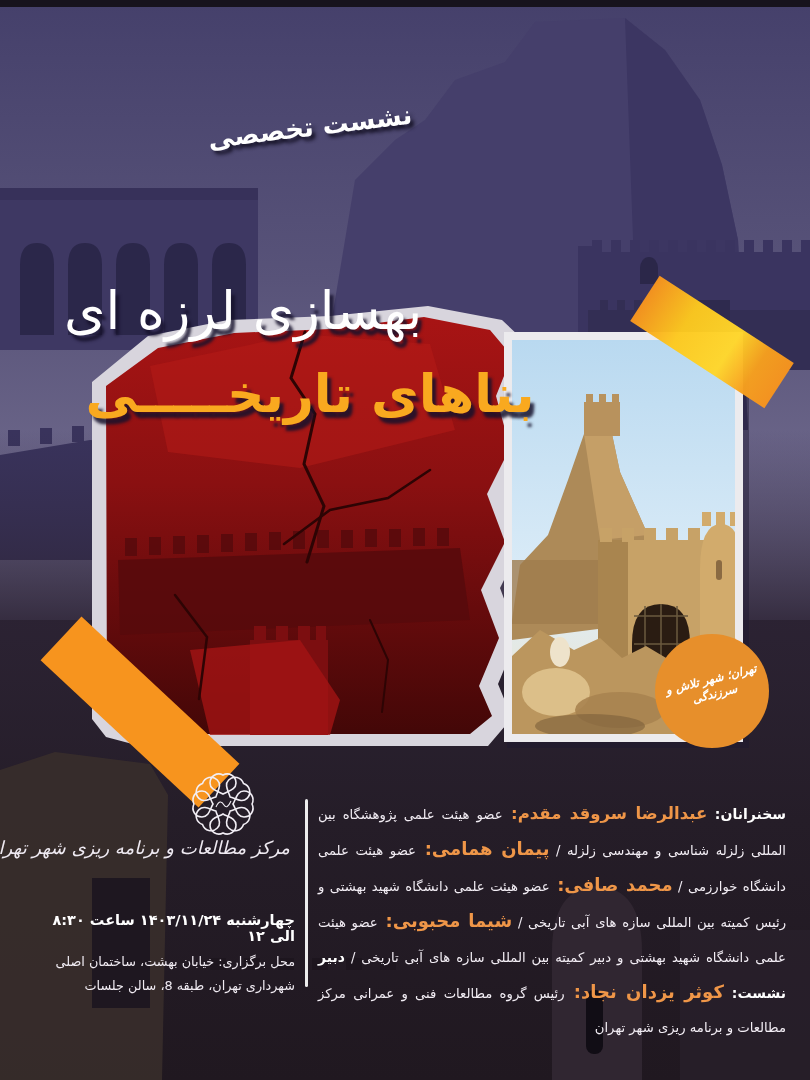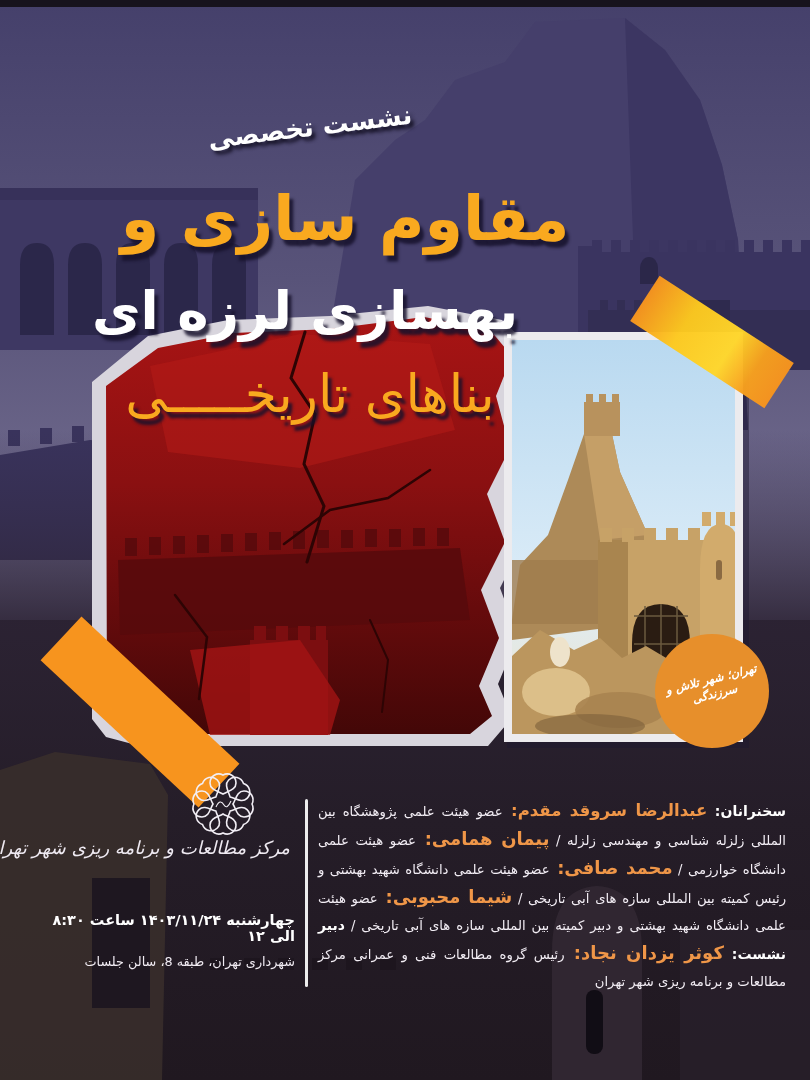--- a/index.html
+++ b/index.html
@@ -6,42 +6,42 @@
   .poster{position:relative;width:810px;height:1080px;overflow:hidden;
           background:#241c26;font-family:"DejaVu Sans",sans-serif;}
   svg.bg{position:absolute;left:0;top:0;}
 
   .badge{position:absolute;left:195px;top:112px;width:230px;text-align:center;
          transform:rotate(-7deg);color:#ffffff;font-weight:bold;font-size:26px;
          direction:rtl;text-shadow:3px 4px 4px rgba(15,12,30,.9);}
   .t1{position:absolute;left:95px;top:182px;width:500px;margin:0;text-align:center;
       direction:rtl;font-size:62px;font-weight:bold;color:#f9a91f;
       text-shadow:4px 6px 3px rgba(22,18,44,.85);}
-  .t2{position:absolute;left:90px;top:280px;width:430px;margin:0;text-align:center;
-      direction:rtl;font-size:53px;font-weight:bold;color:#ffffff;
+  .t2{position:absolute;left:64px;top:280px;width:430px;margin:0;text-align:left;
+      direction:rtl;font-size:53px;font-weight:normal;color:#ffffff;
       text-shadow:4px 6px 3px rgba(22,18,44,.85);}
   .t3{position:absolute;left:60px;top:364px;width:500px;margin:0;text-align:center;
-      direction:rtl;font-size:52px;font-weight:normal;color:#f9a91f;letter-spacing:1px;
+      direction:rtl;font-size:52px;font-weight:bold;color:#f9a91f;letter-spacing:1px;
       text-shadow:4px 6px 3px rgba(22,18,44,.85);}
 
   .stamp-text{position:absolute;left:648px;top:672px;width:130px;transform:rotate(-14deg);
       color:#ffffff;font-size:11.5px;font-weight:bold;font-style:italic;
       text-align:center;direction:rtl;line-height:15px;}
   .logo-caption{position:absolute;left:126px;top:837px;width:164px;text-align:center;
       color:#efeaf2;font-size:18px;font-style:italic;direction:rtl;white-space:nowrap;}
 
   .event{position:absolute;left:50px;top:912px;width:245px;direction:rtl;color:#ffffff;}
   .ev1{font-size:14.5px;font-weight:bold;margin-bottom:10px;letter-spacing:.2px;}
   .ev2{font-size:12.8px;margin-bottom:9px;color:#f1ecf3;}
 
   .divider{position:absolute;left:305px;top:799px;width:3px;height:188px;
       background:rgba(255,255,255,.92);border-radius:2px;}
 
   .speakers{position:absolute;left:318px;top:797px;width:468px;margin:0;
-      direction:rtl;text-align:justify;color:#f3eef5;font-size:13.2px;line-height:27px;}
+      direction:rtl;text-align:justify;color:#f3eef5;font-size:13.2px;line-height:34px;}
   .speakers .lbl{color:#ffffff;font-weight:bold;font-size:14px;}
   .speakers .name{color:#ef9648;font-weight:bold;font-size:16.5px;}
   .speakers .name.big{font-size:18px;}
 </style>
 </head>
 <body>
 
 <div class="poster">
 
 <svg class="bg" width="810" height="1080" viewBox="0 0 810 1080">
@@ -248,29 +248,29 @@
     <use href="#petalP" transform="rotate(135)"></use>
     <use href="#petalP" transform="rotate(180)"></use>
     <use href="#petalP" transform="rotate(225)"></use>
     <use href="#petalP" transform="rotate(270)"></use>
     <use href="#petalP" transform="rotate(315)"></use>
     <path d="M-7,3 q4,-9 8,-2 q3,5 7,-4" stroke-width="1.1"></path>
   </g>
 </svg>
 
 <div class="badge">نشست تخصصی</div>
-<h1 class="t1">مقاوم سازی و</h1>
 <h1 class="t2">بهسازی لرزه ای</h1>
 <h1 class="t3">بناهای تاریخـــــی</h1>
 
 <div class="stamp-text">تهران؛ شهر تلاش و سرزندگی</div>
 <div class="logo-caption">مرکز مطالعات و برنامه ریزی شهر تهران</div>
 
 <div class="event">
   <div class="ev1">چهارشنبه ۱۴۰۳/۱۱/۲۴    ساعت ۸:۳۰ الی ۱۲</div>
+  <div class="ev2">محل برگزاری: خیابان بهشت، ساختمان اصلی</div>
   <div class="ev2">شهرداری تهران، طبقه 8، سالن جلسات</div>
 </div>
 
 <div class="divider"></div>
 
 <p class="speakers">
   <span class="lbl">سخنرانان: </span><span class="name">عبدالرضا سروقد مقدم: </span><span>عضو هیئت علمی پژوهشگاه بین المللی زلزله شناسی و مهندسی زلزله / </span><span class="name big">پیمان همامی: </span><span>عضو هیئت علمی دانشگاه خوارزمی / </span><span class="name big">محمد صافی: </span><span>عضو هیئت علمی دانشگاه شهید بهشتی و رئیس کمیته بین المللی سازه های آبی تاریخی / </span><span class="name big">شیما محبوبی: </span><span>عضو هیئت علمی دانشگاه شهید بهشتی و دبیر کمیته بین المللی سازه های آبی تاریخی / </span><span class="lbl">دبیر نشست: </span><span class="name big">کوثر یزدان نجاد: </span><span>رئیس گروه مطالعات فنی و عمرانی مرکز مطالعات و برنامه ریزی شهر تهران</span>
 </p>
 
 </div>

